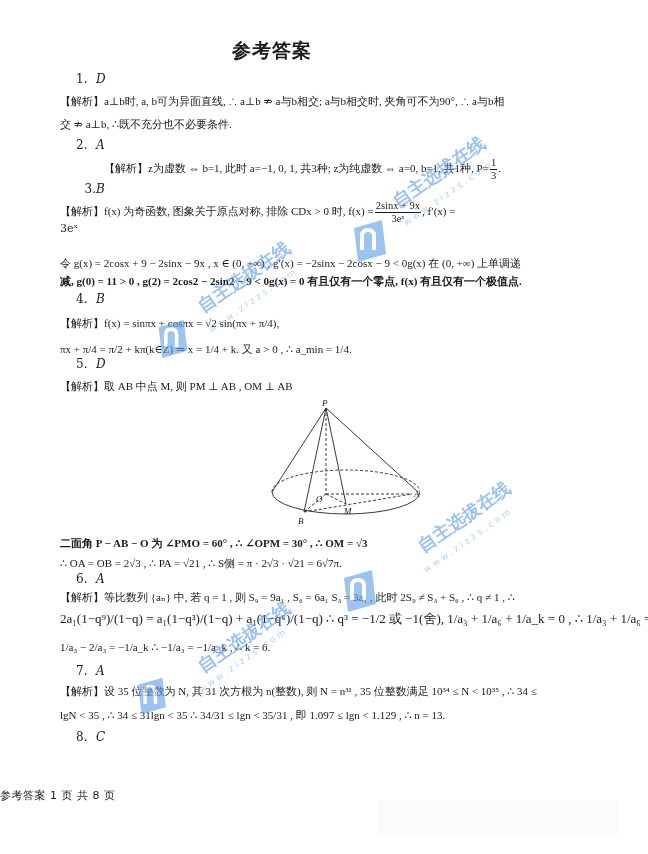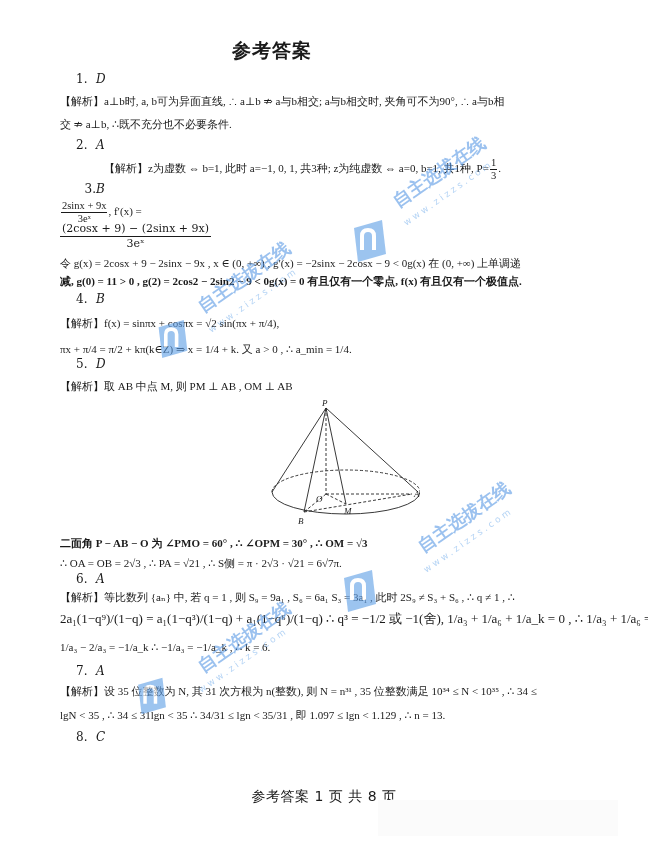--- a/index.html
+++ b/index.html
@@ -20,22 +20,22 @@
     position: absolute; left: 60px; font-size: 11px; line-height: 14px;
     white-space: nowrap; font-family: "Liberation Serif", "DejaVu Serif", serif;
   }
   .frac { display: inline-block; vertical-align: middle; text-align: center; font-size: 10.5px; line-height: 12px; margin: 0 1px; }
   .frac .n { display: block; border-bottom: 1px solid #1a1a1a; padding: 0 1px; }
   .frac .d { display: block; padding: 0 1px; }
   .bigfrac { position: absolute; left: 60px; font-size: 11px; line-height: 14px; text-align: center; }
   .bigfrac .n { display: block; border-bottom: 1px solid #1a1a1a; padding: 0 2px; }
   .bigfrac .d { display: block; }
   .footer {
-    position: absolute; top: 788px; left: 0; width: 648px; text-align: center;
-    font-size: 14px; letter-spacing: 0.5px;
+    position: absolute; top: 788px; left: 0; width: 648px; text-align: left;
+    font-size: 11px; letter-spacing: 0.5px;
     font-family: "DejaVu Sans", "Liberation Sans", sans-serif;
   }
   .gray-box {
     position: absolute; left: 378px; top: 800px; width: 240px; height: 36px; background: #fbfbfb;
   }
   .wm {
     position: absolute; pointer-events: none;
   }
   .wm-text {
     position: absolute; color: #4a90e2; opacity: 0.55; font-size: 18px; font-weight: bold;
@@ -61,24 +61,23 @@
   <span class="num">2.</span><span class="ans">A</span>
 </div>
 <div class="line" style="top:157px;margin-left:44px;">
   <span>【解析】z为虚数 ⇔ b=1, 此时 a=−1, 0, 1, 共3种; z为纯虚数 ⇔ a=0, b=1, 共1种, P=</span><span class="frac"><span class="n">1</span><span class="d">3</span></span><span>.</span>
 </div>
 
 <div class="q" style="top:182px;text-align:right;">
   <span class="num">3.</span><span class="ans">B</span>
 </div>
 <div class="line" style="top:200px;">
-  <span class="frac"><span class="n">2sinx + 9x</span><span class="d">3eˣ</span></span><span>, f′(x) =</span>
+  <span>【解析】f(x) 为奇函数, 图象关于原点对称, 排除 CDx &gt; 0 时, f(x) =</span><span class="frac"><span class="n">2sinx + 9x</span><span class="d">3eˣ</span></span><span>, f′(x) =</span>
 </div>
 <div class="bigfrac" style="top:222px;">
-  <span class="n">(2cosx + 9) − (2sinx + 9x)</span>
   <span class="d">3eˣ</span>
 </div>
 <div class="line" style="top:256px;text-align:center;">令 g(x) = 2cosx + 9 − 2sinx − 9x , x ∈ (0, +∞) , g′(x) = −2sinx − 2cosx − 9 &lt; 0g(x) 在 (0, +∞) 上单调递</div>
 <div class="line" style="top:274px;font-weight:bold;">减, g(0) = 11 &gt; 0 , g(2) = 2cos2 − 2sin2 − 9 &lt; 0g(x) = 0 有且仅有一个零点, f(x) 有且仅有一个极值点.</div>
 
 <div class="q" style="top:292px;">
   <span class="num">4.</span><span class="ans">B</span>
 </div>
 <div class="line" style="top:316px;">【解析】f(x) = sinπx + cosπx = √2 sin(πx + π/4),</div>
 <div class="line" style="top:342px;">πx + π/4 = π/2 + kπ(k∈Z) ⇒ x = 1/4 + k. 又 a &gt; 0 , ∴ a_min = 1/4.</div>

